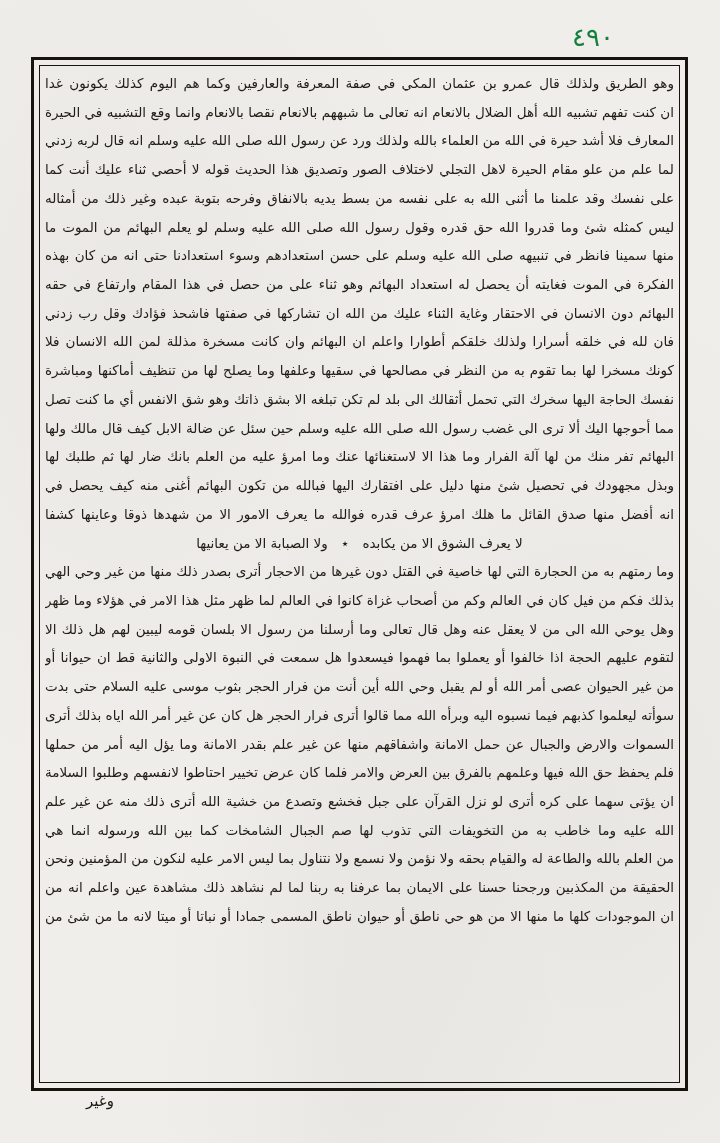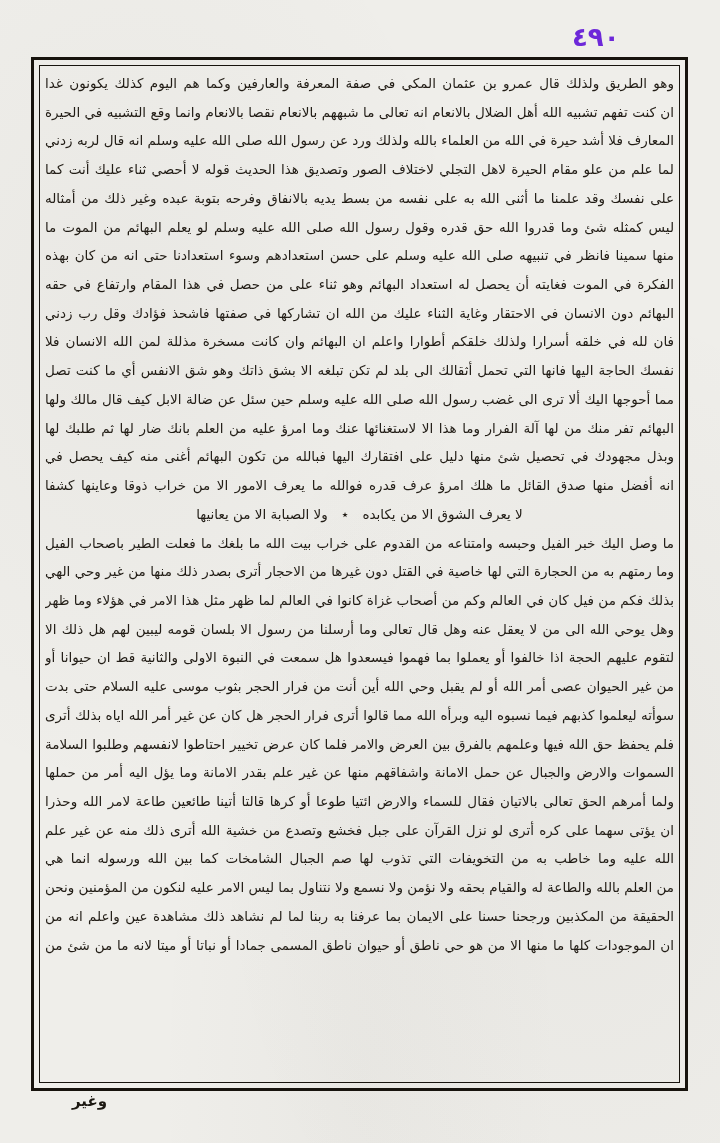--- a/index.html
+++ b/index.html
@@ -17,22 +17,22 @@
       radial-gradient(ellipse at 82% 72%, rgba(60,55,45,0.04), transparent 46%),
       radial-gradient(ellipse at 50% 95%, rgba(60,55,45,0.03), transparent 40%),
       #efeeea;
     color: #221d16;
   }
   .page-number {
     position: absolute;
     top: 22px;
     left: 572px;
     font-size: 26px;
-    font-weight: bold;
-    color: #6d28d9;
+    font-weight: normal;
+    color: #15803d;
     letter-spacing: 1px;
   }
   .frame-outer {
     position: absolute;
     left: 31px;
     top: 57px;
     width: 657px;
     height: 1034px;
     box-sizing: border-box;
     border: 3.5px solid #17130d;
@@ -72,25 +72,25 @@
     overflow: hidden;
   }
   .verse-sep {
     display: inline-block;
     margin: 0 14px;
     font-size: 12px;
     vertical-align: middle;
   }
   .catchword {
     position: absolute;
-    left: 72px;
+    left: 86px;
     top: 1092px;
     direction: rtl;
     font-size: 15px;
-    font-weight: bold;
+    font-weight: normal;
     color: #1c1812;
   }
 </style>
 </head>
 <body>
 
 <div class="page-number">٤٩٠</div>
 
 <div class="frame-outer">
   <div class="frame-inner">
@@ -100,42 +100,41 @@
           <div class="text-line">وهو الطريق ولذلك قال عمرو بن عثمان المكي في صفة المعرفة والعارفين وكما هم اليوم كذلك يكونون غدا فاعلم</div>
           <div class="text-line">ان كنت تفهم تشبيه الله أهل الضلال بالانعام انه تعالى ما شبههم بالانعام نقصا بالانعام وانما وقع التشبيه في الحيرة لا في</div>
           <div class="text-line">المعارف فلا أشد حيرة في الله من العلماء بالله ولذلك ورد عن رسول الله صلى الله عليه وسلم انه قال لربه زدني فيك تحيرا</div>
           <div class="text-line">لما علم من علو مقام الحيرة لاهل التجلي لاختلاف الصور وتصديق هذا الحديث قوله لا أحصي ثناء عليك أنت كما أثنيت</div>
           <div class="text-line">على نفسك وقد علمنا ما أثنى الله به على نفسه من بسط يديه بالانفاق وفرحه بتوبة عبده وغير ذلك من أمثاله ومن</div>
           <div class="text-line">ليس كمثله شئ وما قدروا الله حق قدره وقول رسول الله صلى الله عليه وسلم لو يعلم البهائم من الموت ما تعلمون ما أكلتم</div>
           <div class="text-line">منها سمينا فانظر في تنبيهه صلى الله عليه وسلم على حسن استعدادهم وسوء استعدادنا حتى انه من كان بهذه المثابة من</div>
           <div class="text-line">الفكرة في الموت فغايته أن يحصل له استعداد البهائم وهو ثناء على من حصل في هذا المقام وارتفاع في حقه وكيف ينظر</div>
           <div class="text-line">البهائم دون الانسان في الاحتقار وغاية الثناء عليك من الله ان تشاركها في صفتها فاشحذ فؤادك وقل رب زدني علما</div>
           <div class="text-line">فان لله في خلقه أسرارا ولذلك خلقكم أطوارا واعلم ان البهائم وان كانت مسخرة مذللة لمن الله الانسان فلا تغفل عن</div>
-          <div class="text-line">نفسك الحاجة اليها فانها التي تحمل أثقالك الى بلد لم تكن تبلغه الا بشق ذاتك وهو شق الانفس أي ما كنت تصل</div>
+          <div class="text-line">كونك مسخرا لها بما تقوم به من النظر في مصالحها في سقيها وعلفها وما يصلح لها من تنظيف أماكنها ومباشرة</div>
+          <div class="text-line">نفسك الحاجة اليها سخرك التي تحمل أثقالك الى بلد لم تكن تبلغه الا بشق ذاتك وهو شق الانفس أي ما كنت تصل</div>
           <div class="text-line">مما أحوجها اليك ألا ترى الى غضب رسول الله صلى الله عليه وسلم حين سئل عن ضالة الابل كيف قال مالك ولها معها</div>
           <div class="text-line">البهائم تفر منك من لها آلة الفرار وما هذا الا لاستغنائها عنك وما امرؤ عليه من العلم بانك ضار لها ثم طلبك لها</div>
           <div class="text-line">وبذل مجهودك في تحصيل شئ منها دليل على افتقارك اليها فبالله من تكون البهائم أغنى منه كيف يحصل في نفسه</div>
-          <div class="text-line">انه أفضل منها صدق القائل ما هلك امرؤ عرف قدره فوالله ما يعرف الامور الا من خراب ذوقا وعاينها كشفا</div>
+          <div class="text-line">انه أفضل منها صدق القائل ما هلك امرؤ عرف قدره فوالله ما يعرف الامور الا من شهدها ذوقا وعاينها كشفا</div>
         </div>
 
       <div class="verse-line">
         <span>لا يعرف الشوق الا من يكابده</span><span class="verse-sep">٭</span><span>ولا الصبابة الا من يعانيها</span>
       </div>
 
       <div>
-          <div class="text-line">ما وصل اليك خبر الفيل وحبسه وامتناعه من القدوم على خراب بيت الله ما بلغك ما فعلت الطير باصحاب الفيل</div>
           <div class="text-line">وما رمتهم به من الحجارة التي لها خاصية في القتل دون غيرها من الاحجار أترى بصدر ذلك منها من غير وحي الهي انها</div>
           <div class="text-line">بذلك فكم من فيل كان في العالم وكم من أصحاب غزاة كانوا في العالم لما ظهر مثل هذا الامر في هؤلاء وما ظهر في غيرهم</div>
           <div class="text-line">وهل يوحي الله الى من لا يعقل عنه وهل قال تعالى وما أرسلنا من رسول الا بلسان قومه ليبين لهم هل ذلك الا ليفهموا</div>
           <div class="text-line">لتقوم عليهم الحجة اذا خالفوا أو يعملوا بما فهموا فيسعدوا هل سمعت في النبوة الاولى والثانية قط ان حيوانا أو شيئا</div>
           <div class="text-line">من غير الحيوان عصى أمر الله أو لم يقبل وحي الله أين أنت من فرار الحجر بثوب موسى عليه السلام حتى بدت لقومه</div>
           <div class="text-line">سوأته ليعلموا كذبهم فيما نسبوه اليه وبرأه الله مما قالوا أترى فرار الحجر هل كان عن غير أمر الله اياه بذلك أترى اباية</div>
+          <div class="text-line">السموات والارض والجبال عن حمل الامانة واشفاقهم منها عن غير علم بقدر الامانة وما يؤل اليه أمر من حملها</div>
           <div class="text-line">فلم يحفظ حق الله فيها وعلمهم بالفرق بين العرض والامر فلما كان عرض تخيير احتاطوا لانفسهم وطلبوا السلامة</div>
-          <div class="text-line">السموات والارض والجبال عن حمل الامانة واشفاقهم منها عن غير علم بقدر الامانة وما يؤل اليه أمر من حملها</div>
-          <div class="text-line">ولما أمرهم الحق تعالى بالاتيان فقال للسماء والارض ائتيا طوعا أو كرها قالتا أتينا طائعين طاعة لامر الله وحذرا</div>
           <div class="text-line">ان يؤتى سهما على كره أترى لو نزل القرآن على جبل فخشع وتصدع من خشية الله أترى ذلك منه عن غير علم بقدر ما أنزل</div>
           <div class="text-line">الله عليه وما خاطب به من التخويفات التي تذوب لها صم الجبال الشامخات كما بين الله ورسوله انما هي المخلوقات عليه</div>
           <div class="text-line">من العلم بالله والطاعة له والقيام بحقه ولا نؤمن ولا نسمع ولا نتناول بما ليس الامر عليه لنكون من المؤمنين ونحن على</div>
           <div class="text-line">الحقيقة من المكذبين ورجحنا حسنا على الايمان بما عرفنا به ربنا لما لم نشاهد ذلك مشاهدة عين واعلم انه من علم</div>
           <div class="text-line">ان الموجودات كلها ما منها الا من هو حي ناطق أو حيوان ناطق المسمى جمادا أو نباتا أو ميتا لانه ما من شئ من قائم بنفسه</div>
         </div>
 
     </div>
   </div>
 </div>

